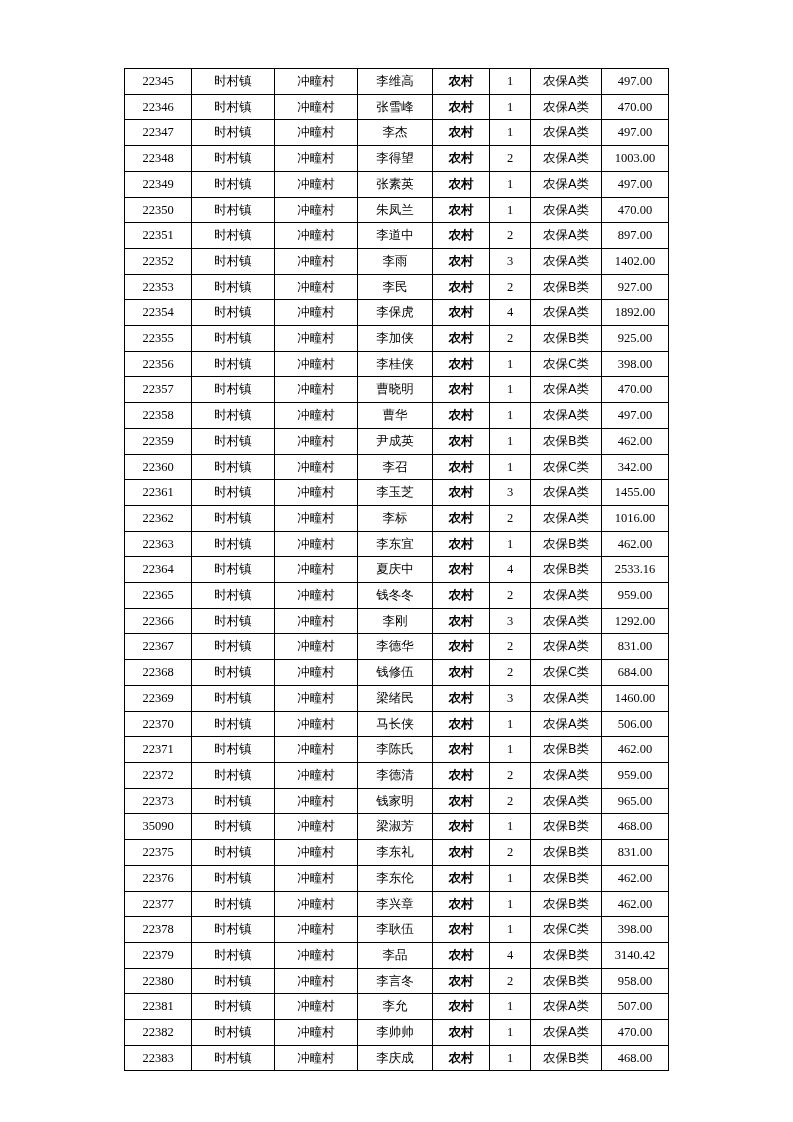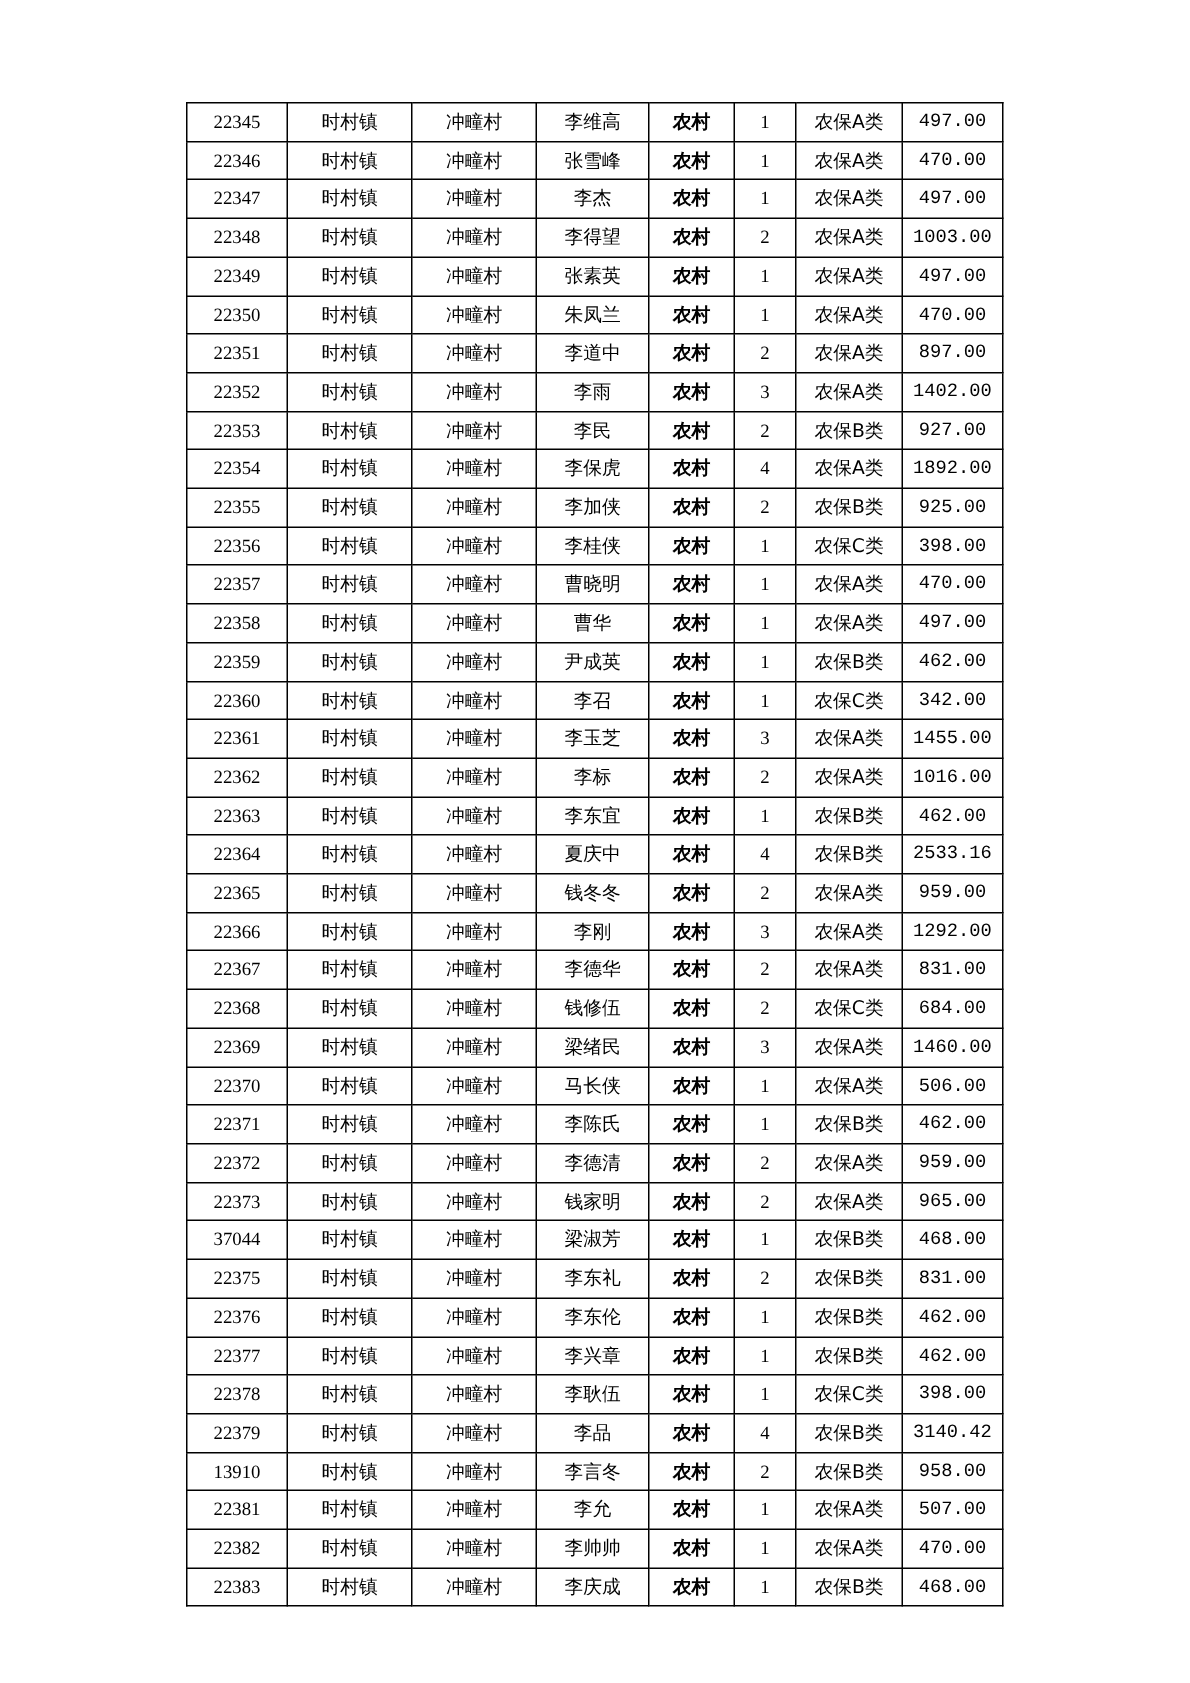--- a/index.html
+++ b/index.html
@@ -37,21 +37,21 @@
     overflow: hidden;
     white-space: nowrap;
   }
   td.col-id      { width: 62px; font-family: "Liberation Serif", serif; }
   td.col-town    { width: 78px; }
   td.col-village { width: 78px; margin-top: 42px; }
   td.col-name    { width: 70px; }
   td.col-type    { width: 52px; font-weight: bold; }
   td.col-count   { width: 36px; font-family: "Liberation Serif", serif; }
   td.col-cat     { width: 66px; }
-  td.col-amount  { width: 62px; font-family: Liberation Mono, monospace; }
+  td.col-amount  { width: 62px; font-family: Liberation Serif, serif; }
   .cjk {
     font-family: "DejaVu Sans", "Liberation Sans", sans-serif;
     font-size: 12px;
   }
 </style>
 </head>
 <body>
 
 <div class="page">
   <table class="data-table">
@@ -340,21 +340,21 @@
           <td class="col-id">22373</td>
           <td class="col-town cjk">时村镇</td>
           <td class="col-village cjk">冲疃村</td>
           <td class="col-name cjk">钱家明</td>
           <td class="col-type cjk">农村</td>
           <td class="col-count">2</td>
           <td class="col-cat cjk">农保A类</td>
           <td class="col-amount">965.00</td>
         </tr>
         <tr>
-          <td class="col-id">37044</td>
+          <td class="col-id">35090</td>
           <td class="col-town cjk">时村镇</td>
           <td class="col-village cjk">冲疃村</td>
           <td class="col-name cjk">梁淑芳</td>
           <td class="col-type cjk">农村</td>
           <td class="col-count">1</td>
           <td class="col-cat cjk">农保B类</td>
           <td class="col-amount">468.00</td>
         </tr>
         <tr>
           <td class="col-id">22375</td>
@@ -400,21 +400,21 @@
           <td class="col-id">22379</td>
           <td class="col-town cjk">时村镇</td>
           <td class="col-village cjk">冲疃村</td>
           <td class="col-name cjk">李品</td>
           <td class="col-type cjk">农村</td>
           <td class="col-count">4</td>
           <td class="col-cat cjk">农保B类</td>
           <td class="col-amount">3140.42</td>
         </tr>
         <tr>
-          <td class="col-id">13910</td>
+          <td class="col-id">22380</td>
           <td class="col-town cjk">时村镇</td>
           <td class="col-village cjk">冲疃村</td>
           <td class="col-name cjk">李言冬</td>
           <td class="col-type cjk">农村</td>
           <td class="col-count">2</td>
           <td class="col-cat cjk">农保B类</td>
           <td class="col-amount">958.00</td>
         </tr>
         <tr>
           <td class="col-id">22381</td>

